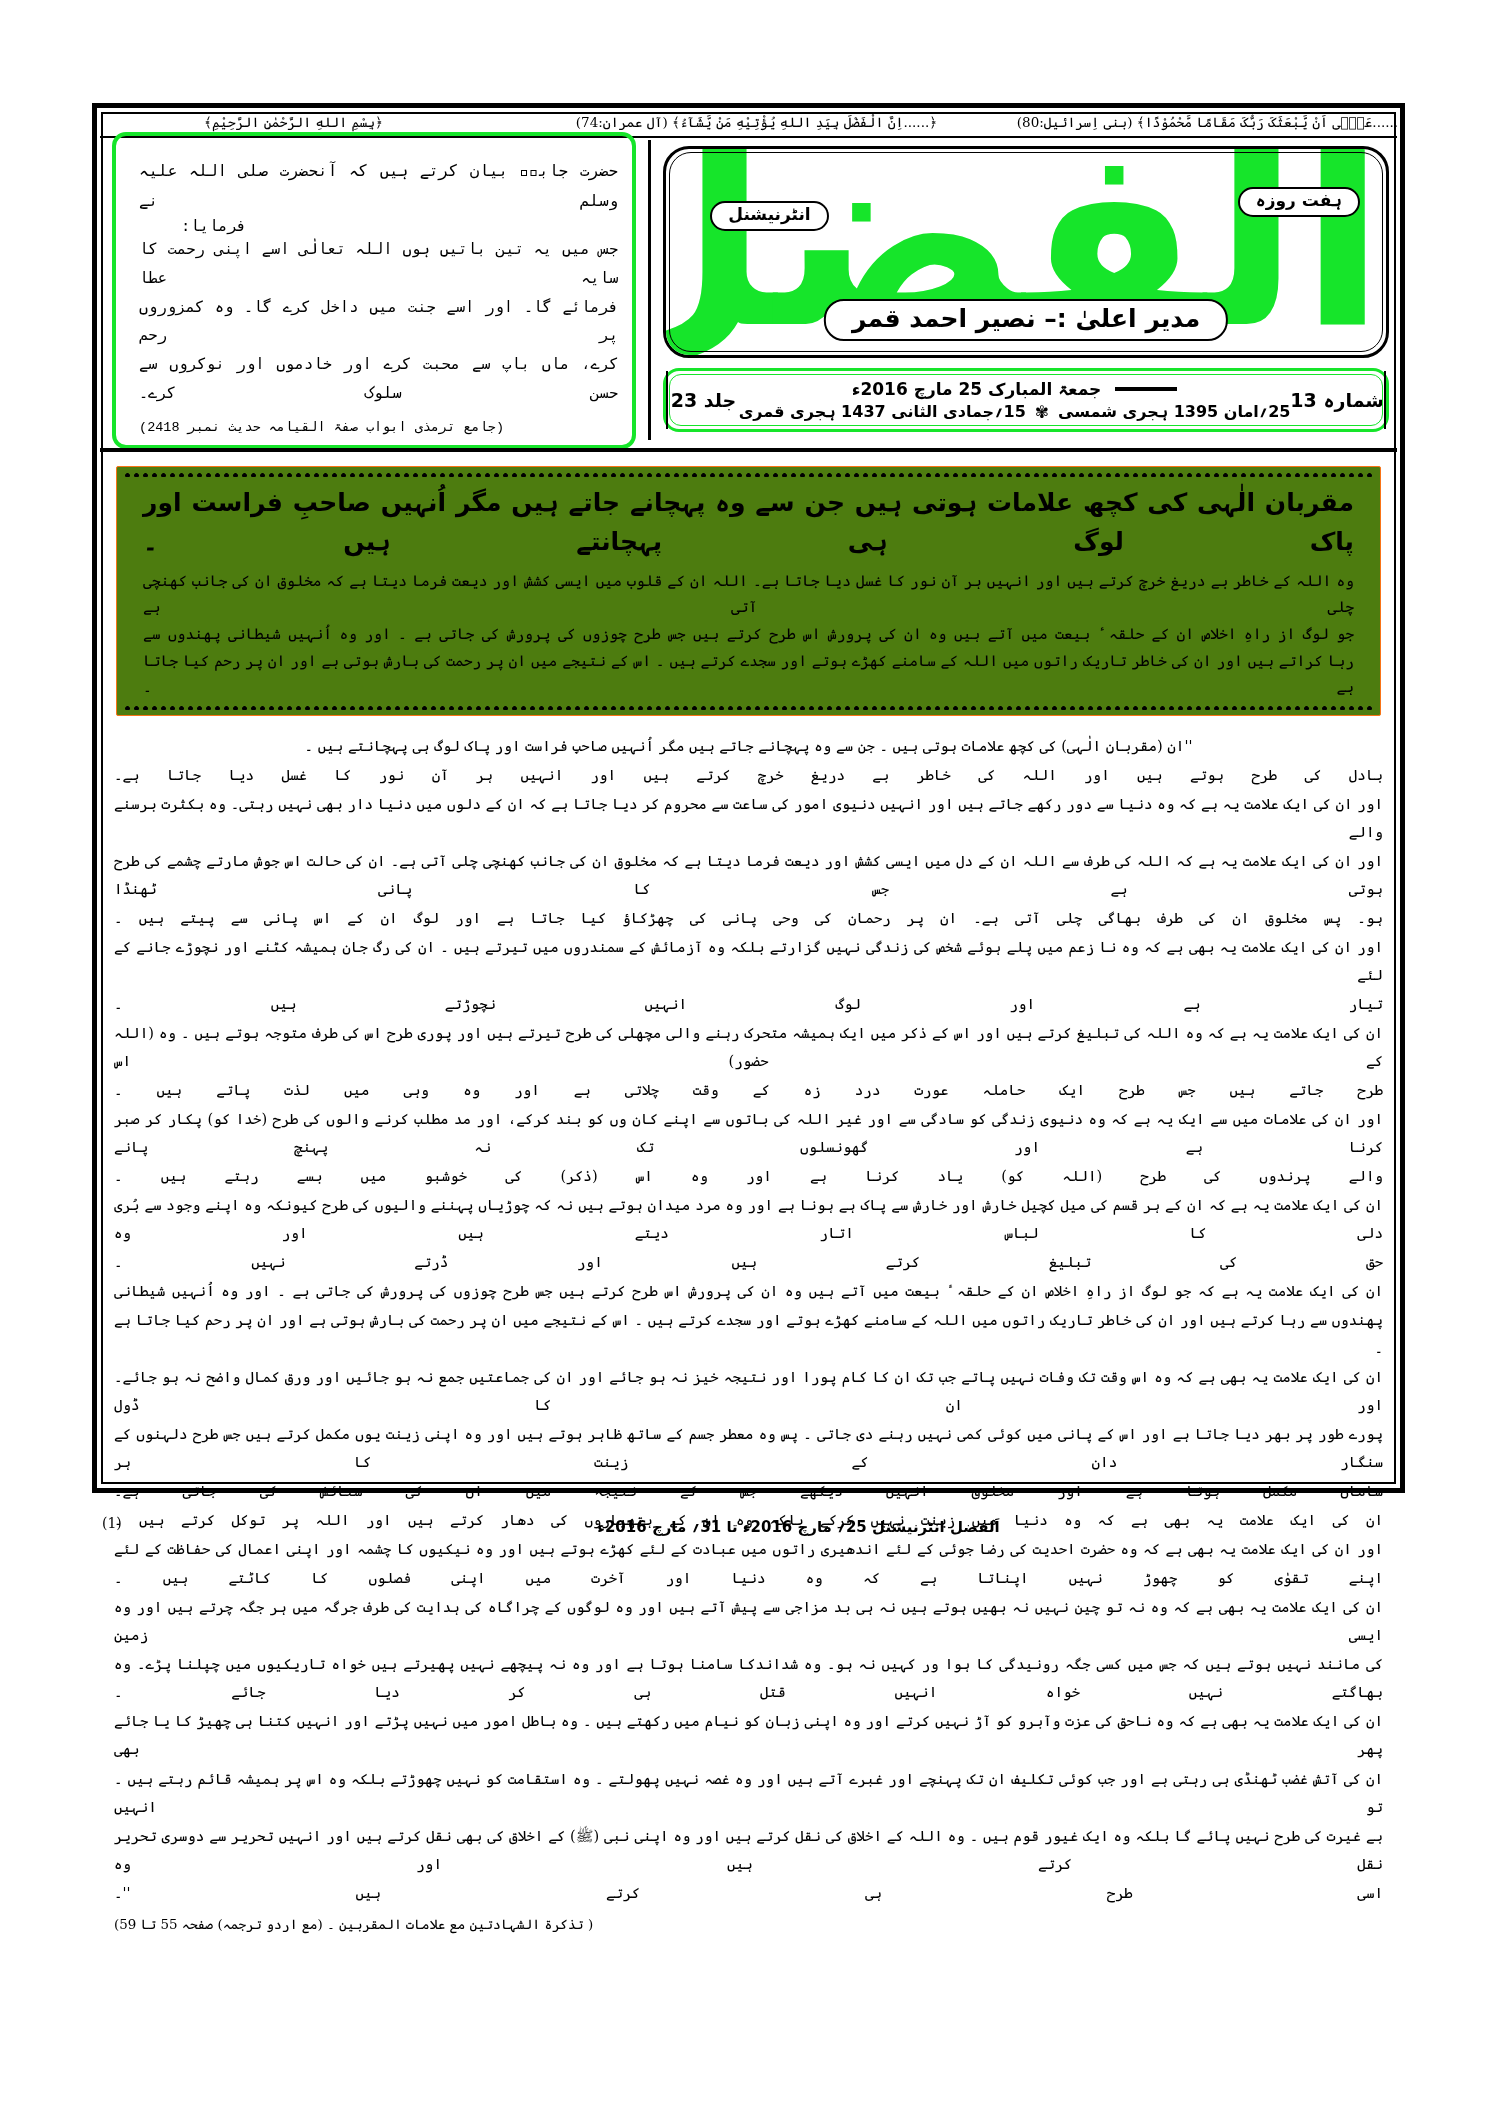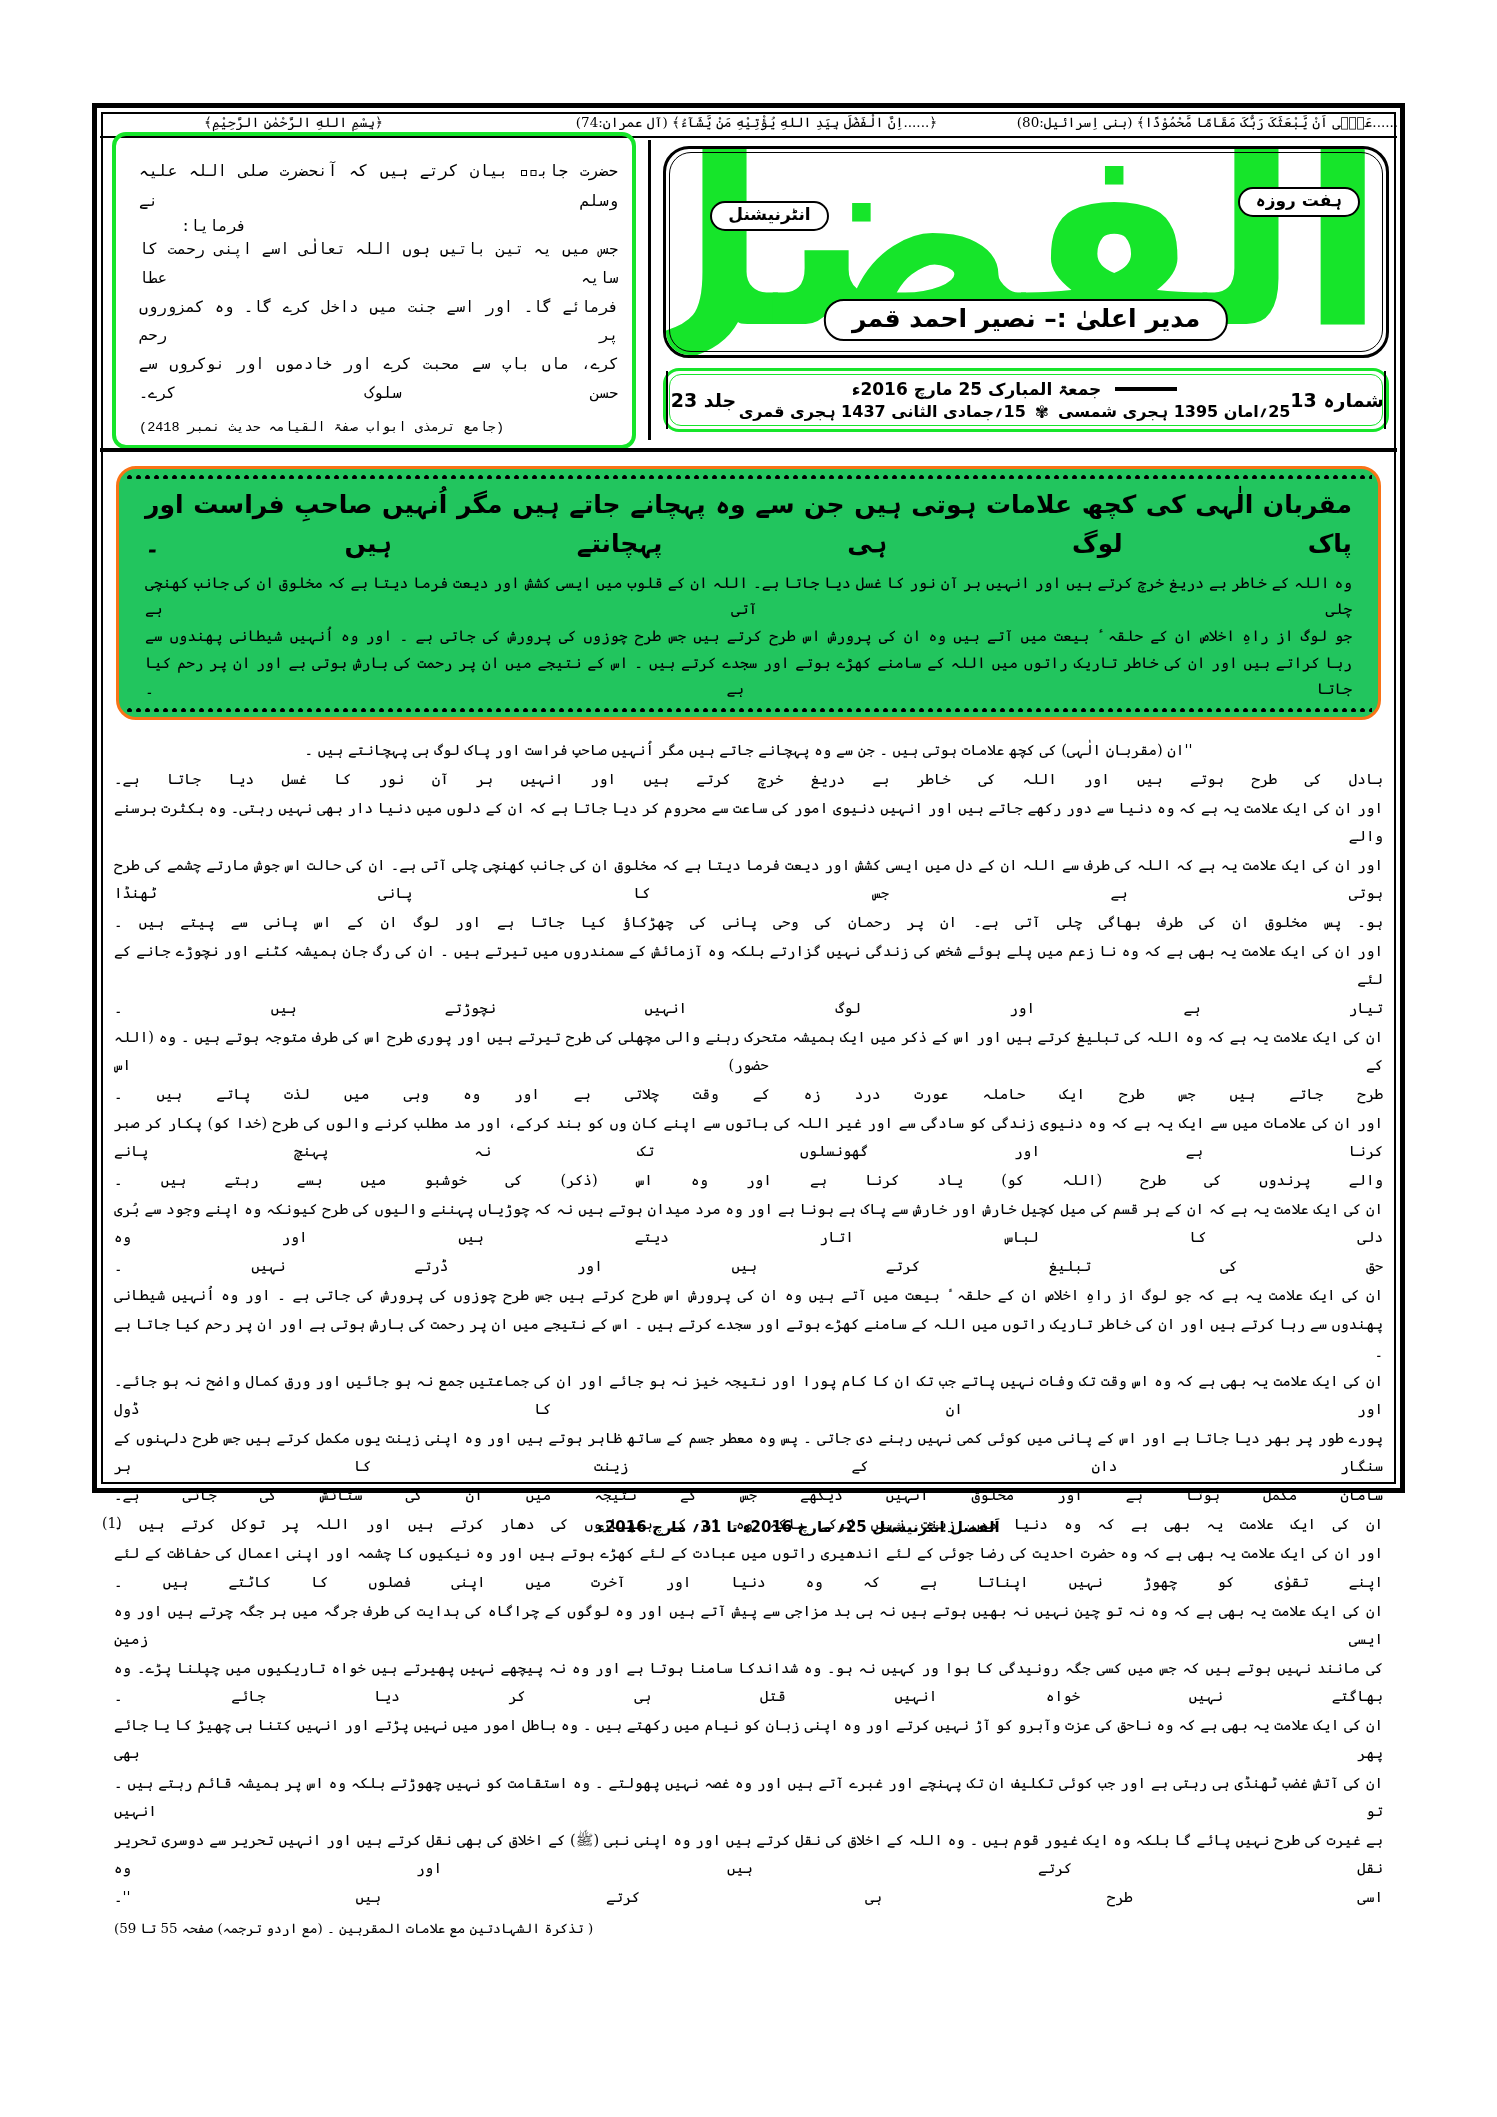--- a/index.html
+++ b/index.html
@@ -231,26 +231,26 @@
     position:absolute;
     left:100px;top:448px;
     width:1297px;height:1040px;
     box-sizing:border-box;
     border-top:4px solid #000;
     padding:10px 14px 0 14px;
     direction:rtl;
   }
   .headline-box{
     position:relative;
-    border:3px solid #f97316;
-    border-radius:20px;
+    border:1px solid #f97316;
+    border-radius:2px;
     padding:13px 20px 14px 20px;
     box-sizing:border-box;
     margin:4px 2px 12px 2px;
-    background:#22c55e;
+    background:#4d7c0f;
   }
   .headline-box::before{
     content:"";
     position:absolute;left:6px;right:6px;top:5px;height:5px;
     background-image:radial-gradient(circle, #000 0 38%, transparent 42%);
     background-size:9px 7px;
     background-repeat:repeat-x;
   }
   .headline-box::after{
     content:"";

